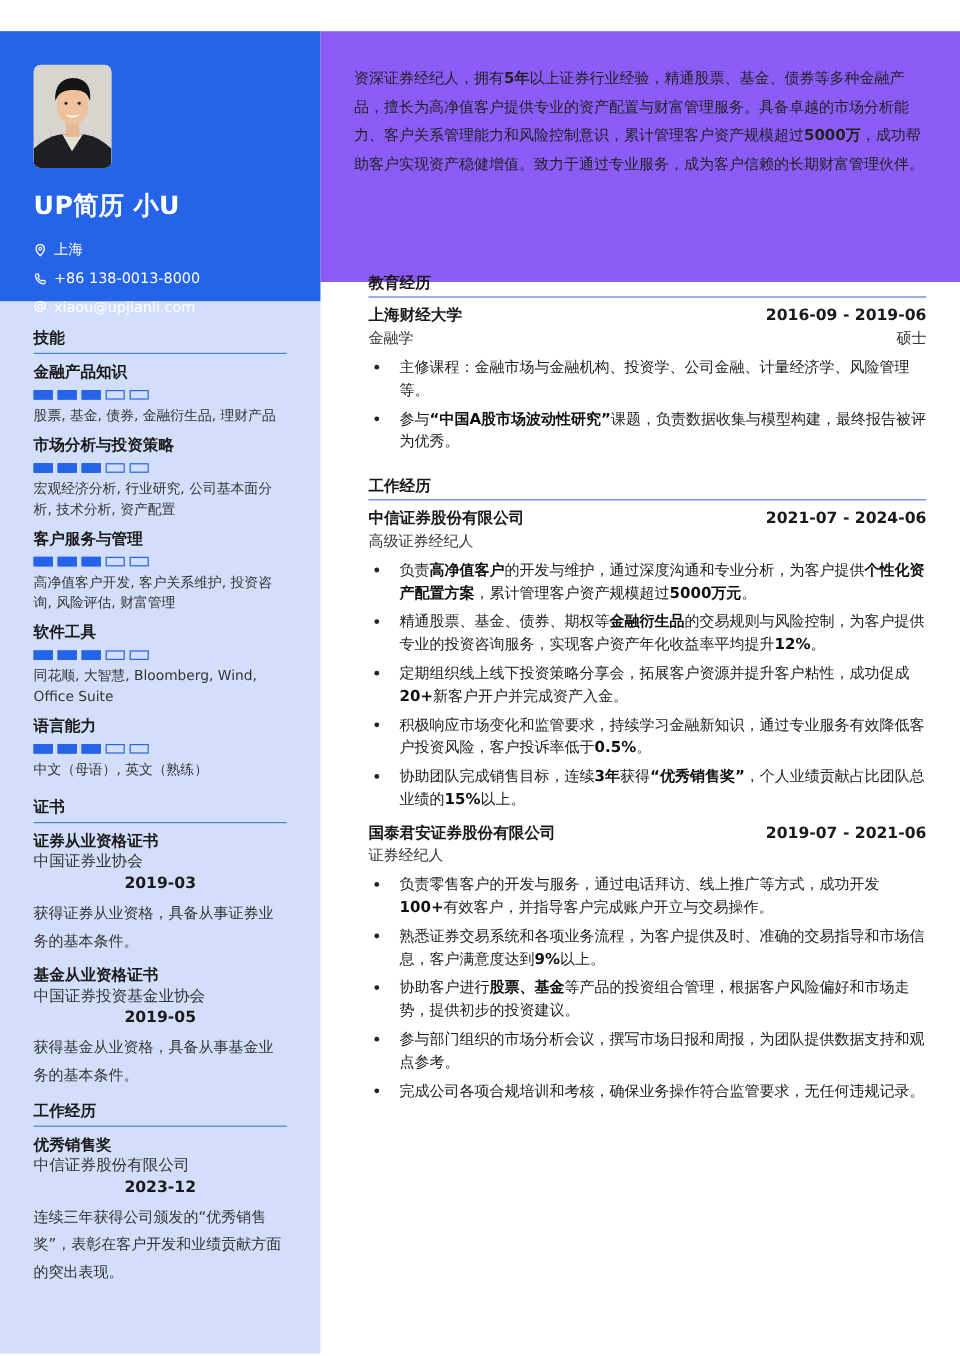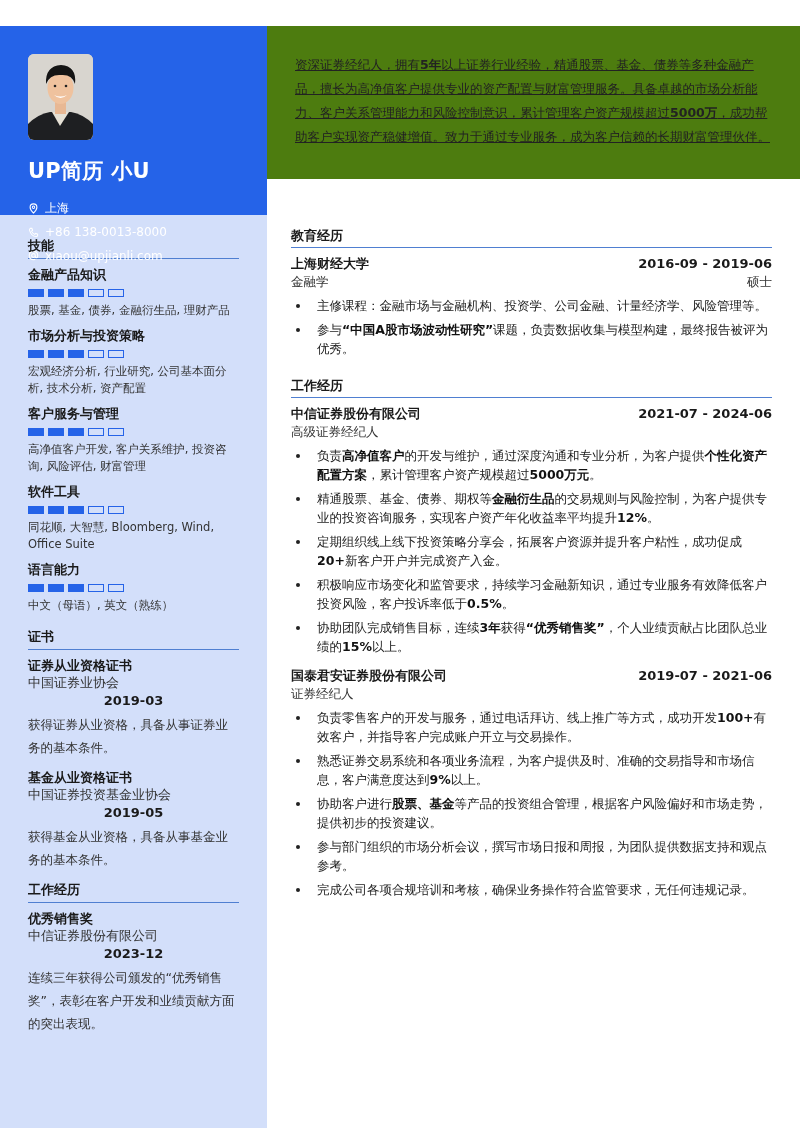--- a/index.html
+++ b/index.html
@@ -1,20 +1,20 @@
 <!DOCTYPE html>
 <html><head>
 <meta charset="utf-8">
 <style>
   * { box-sizing: border-box; margin: 0; padding: 0; }
   html, body { width: 800px; height: 1130px; background: #ffffff; overflow: hidden; }
   body { font-family: "DejaVu Sans", "Liberation Sans", sans-serif; color: #222; position: relative; }
 
   .sidebar { position: absolute; left: 0; top: 26px; width: 267px; height: 1102px; background: #d3dffa; }
-  .side-head { background: #2563e8; height: 189px; padding: 28px 28px 0 28px; color: #fff; }
+  .side-head { background: #2563e8; height: 225px; padding: 28px 28px 0 28px; color: #fff; }
   .photo { width: 65px; height: 86px; border-radius: 6px; overflow: hidden; background: #d9d6d0; position: relative; }
   .name { font-size: 21px; font-weight: bold; margin-top: 17px; letter-spacing: 0.3px; }
   .contact { margin-top: 12px; }
   .contact-row { display: flex; align-items: center; font-size: 12px; height: 23.5px; }
   .contact-row svg { width: 11px; height: 11px; margin-right: 6px; flex-shrink: 0; }
 
   .side-body { padding: 22px 28px 0 28px; }
   .sec-title { font-size: 13px; font-weight: bold; color: #1a1a1a; padding-bottom: 3px; border-bottom: 1.5px solid #4f7fd1; margin-bottom: 7px; }
   .skill { margin-bottom: 8px; }
   .skill-name { font-size: 13px; font-weight: bold; color: #1a1a1a; line-height: 18px; }
@@ -23,24 +23,24 @@
   .bar.on { background: #2563e8; }
   .bar.off { background: transparent; }
   .skill-desc { font-size: 11.5px; color: #333; line-height: 17px; }
 
   .cert { margin-bottom: 10px; }
   .cert-name { font-size: 13px; font-weight: bold; line-height: 17px; color: #1a1a1a; }
   .cert-org { font-size: 13px; line-height: 17px; color: #333; }
   .cert-date { font-size: 13px; font-weight: bold; line-height: 19px; color: #1a1a1a; text-align: center; }
   .cert-desc { font-size: 12.5px; line-height: 23px; color: #333; margin-top: 3px; }
 
-  .summary { position: absolute; left: 267px; top: 26px; width: 533px; height: 153px; background: #4d7c0f; padding: 27px 28px 0 28px; font-size: 12.5px; line-height: 24px; color: #222; text-decoration: underline; }
+  .summary { position: absolute; left: 267px; top: 26px; width: 533px; height: 209px; background: #8b5cf6; padding: 27px 28px 0 28px; font-size: 12.5px; line-height: 24px; color: #222; }
   .summary b { font-weight: bold; }
 
-  .main { position: absolute; left: 267px; top: 197px; width: 533px; padding: 30px 28px 0 24px; }
+  .main { position: absolute; left: 267px; top: 197px; width: 533px; padding: 30px 28px 0 40px; }
   .m-sec-title { font-size: 13px; font-weight: bold; color: #1a1a1a; padding-bottom: 2px; border-bottom: 1.5px solid #4f7fd1; margin-bottom: 7px; }
   .entry-head { display: flex; justify-content: space-between; font-size: 13px; font-weight: bold; line-height: 18px; color: #1a1a1a; }
   .entry-sub { display: flex; justify-content: space-between; font-size: 12.5px; line-height: 17px; color: #333; margin-bottom: 6px; }
   ul.bl { list-style: none; }
   ul.bl li { position: relative; padding-left: 26px; font-size: 12.5px; line-height: 19px; color: #222; margin-bottom: 5px; }
   ul.bl li::before { content: ""; position: absolute; left: 5px; top: 8px; width: 4px; height: 4px; border-radius: 50%; background: #222; }
   ul.bl li b { font-weight: bold; color: #111; }
   .gap-sec { height: 14px; }
   .gap-entry { height: 6px; }
 </style>

